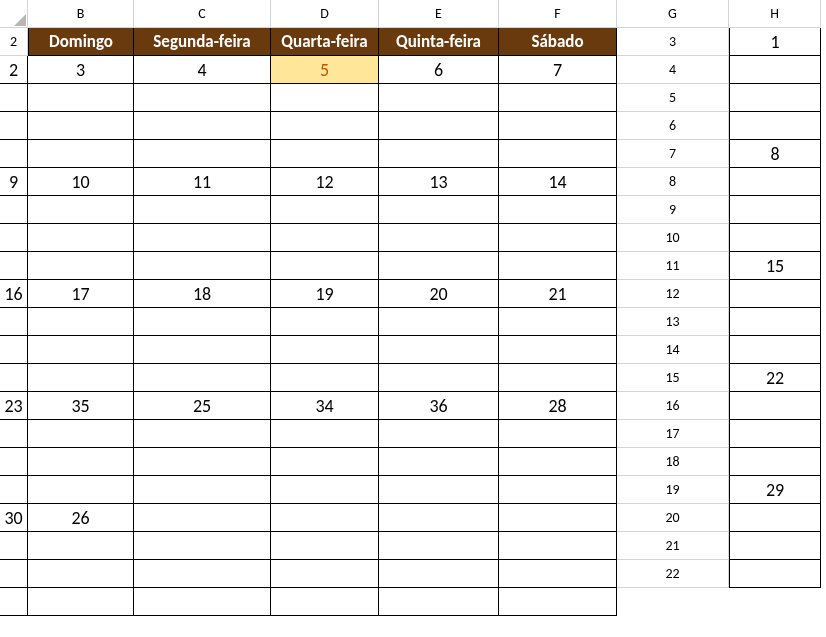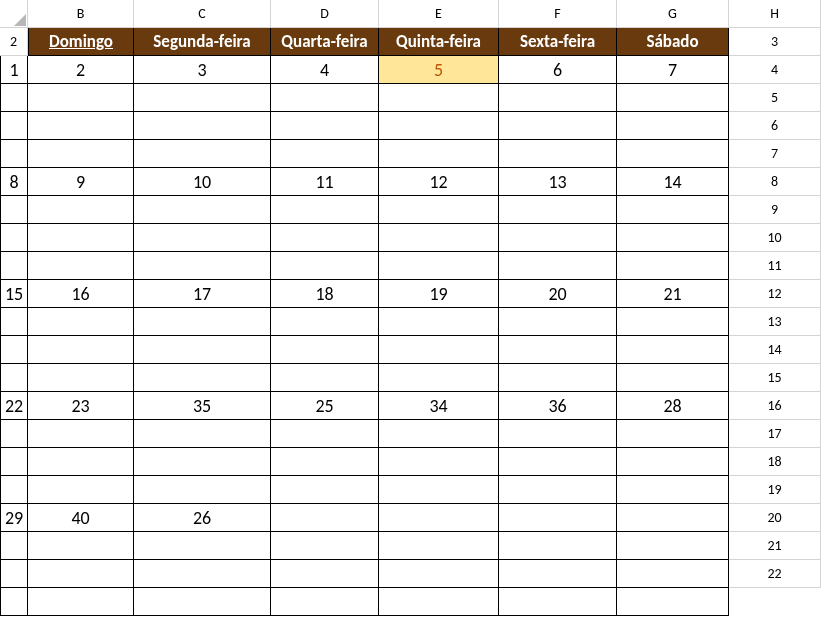--- a/index.html
+++ b/index.html
@@ -72,21 +72,20 @@
       font-weight: bold;
       font-size: 17px;
       border-right: 1px solid #000000;
       border-bottom: 1px solid #000000;
       display: flex;
       align-items: center;
       justify-content: center;
     }
     .header-cell.first {
       border-left: 1px solid #000000;
-      text-decoration: underline;
     }
     .cell.first {
       border-left: 1px solid #000000;
     }
     .highlighted {
       background: #ffe699;
       color: #c05508;
     }
   </style>
 </head>
@@ -103,21 +102,20 @@
     <div class="col-header">D</div>
     <div class="col-header">E</div>
     <div class="col-header">F</div>
     <div class="col-header">G</div>
     <div class="col-header">H</div>
     <div class="row-header">2</div>
     <div class="header-cell first">Domingo</div>
     <div class="header-cell">Segunda-feira</div>
     <div class="header-cell">Quarta-feira</div>
     <div class="header-cell">Quinta-feira</div>
-    <div class="header-cell">Sexta-feira</div>
     <div class="header-cell">Sábado</div>
     <div class="row-header">3</div>
     <div class="cell first">1</div>
     <div class="cell">2</div>
     <div class="cell">3</div>
     <div class="cell">4</div>
     <div class="cell highlighted">5</div>
     <div class="cell">6</div>
     <div class="cell">7</div>
     <div class="row-header">4</div>
@@ -235,21 +233,21 @@
     <div class="row-header">18</div>
     <div class="cell first"></div>
     <div class="cell"></div>
     <div class="cell"></div>
     <div class="cell"></div>
     <div class="cell"></div>
     <div class="cell"></div>
     <div class="cell"></div>
     <div class="row-header">19</div>
     <div class="cell first">29</div>
-    <div class="cell">40</div>
+    <div class="cell">30</div>
     <div class="cell">26</div>
     <div class="cell"></div>
     <div class="cell"></div>
     <div class="cell"></div>
     <div class="cell"></div>
     <div class="row-header">20</div>
     <div class="cell first"></div>
     <div class="cell"></div>
     <div class="cell"></div>
     <div class="cell"></div>

